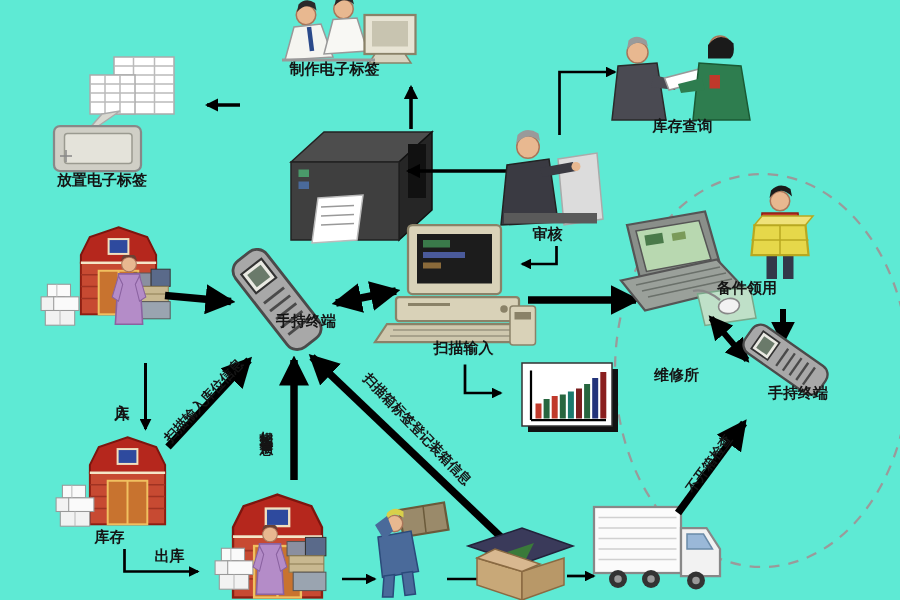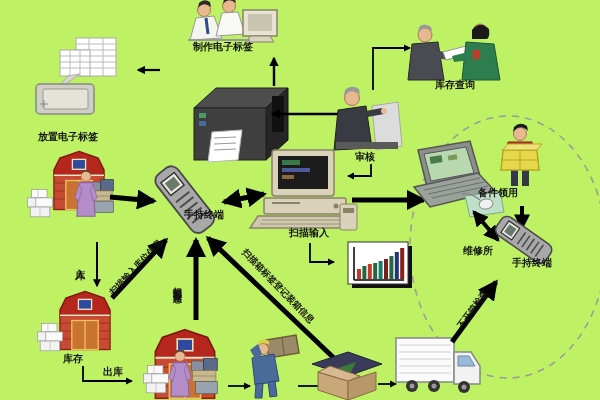--- a/index.html
+++ b/index.html
@@ -1,40 +1,40 @@
 <!DOCTYPE html>
 <html><head>
 <meta charset="utf-8">
 <style>
   html,body{margin:0;padding:0;background:#fff;}
-  #canvas{position:relative;width:600px;height:400px;background:#bef264;overflow:hidden;
+  #canvas{position:relative;width:600px;height:400px;background:#5eead4;overflow:hidden;
           font-family:"Liberation Sans",sans-serif;}
   #art{position:absolute;left:0;top:0;}
   .lbl{position:absolute;font-weight:bold;font-size:10px;color:#151515;text-align:center;
        white-space:pre-line;line-height:1.18;pointer-events:none;}
   .sm{font-size:9px;}
   .vert{writing-mode:vertical-rl;letter-spacing:1px;}
   .rot{transform-origin:center center;}
   #lbl-make-tags{left:175px;top:41px;width:96px;}
-  #lbl-place-tags{left:25px;top:115px;width:86px;margin-top:16px;}
+  #lbl-place-tags{left:25px;top:115px;width:86px;}
   #lbl-requisition{left:418px;top:79px;width:74px;}
   #lbl-audit{left:344px;top:151px;width:42px;}
   #lbl-data-exchange{left:220px;top:168px;width:44px;}
   #lbl-handheld1{left:184px;top:209px;width:60px;text-align:left;}
   #lbl-mgmt{left:276px;top:227px;width:66px;}
   #lbl-inbound-check{left:40px;top:223px;width:84px;}
   #lbl-scan-parts-h{left:96px;top:168px;width:54px;}
   #lbl-scan-location{left:92px;top:262px;width:88px;transform:rotate(-47deg);}
   #lbl-scan-vert{left:172px;top:244px;height:80px;}
   #lbl-scan-box{left:212px;top:281px;width:132px;transform:rotate(46deg);}
   #lbl-inbound{left:74px;top:246px;height:32px;}
   #lbl-inventory{left:54px;top:353px;width:38px;}
   #lbl-outbound{left:94px;top:366px;width:38px;}
   #lbl-inv-query{left:340px;top:286px;width:74px;}
-  #lbl-repair{left:454px;top:245px;width:48px;}
+  #lbl-repair{left:427px;top:245px;width:48px;}
   #lbl-parts-req{left:470px;top:187px;width:56px;}
   #lbl-handheld2{left:504px;top:257px;width:56px;}
   #lbl-no-open{left:441px;top:304px;width:64px;transform:rotate(-54deg);}
 </style>
 </head>
 <body>
 
 <div id="canvas">
 <svg id="art" width="600" height="400" viewBox="0 0 600 400">
   <defs>

